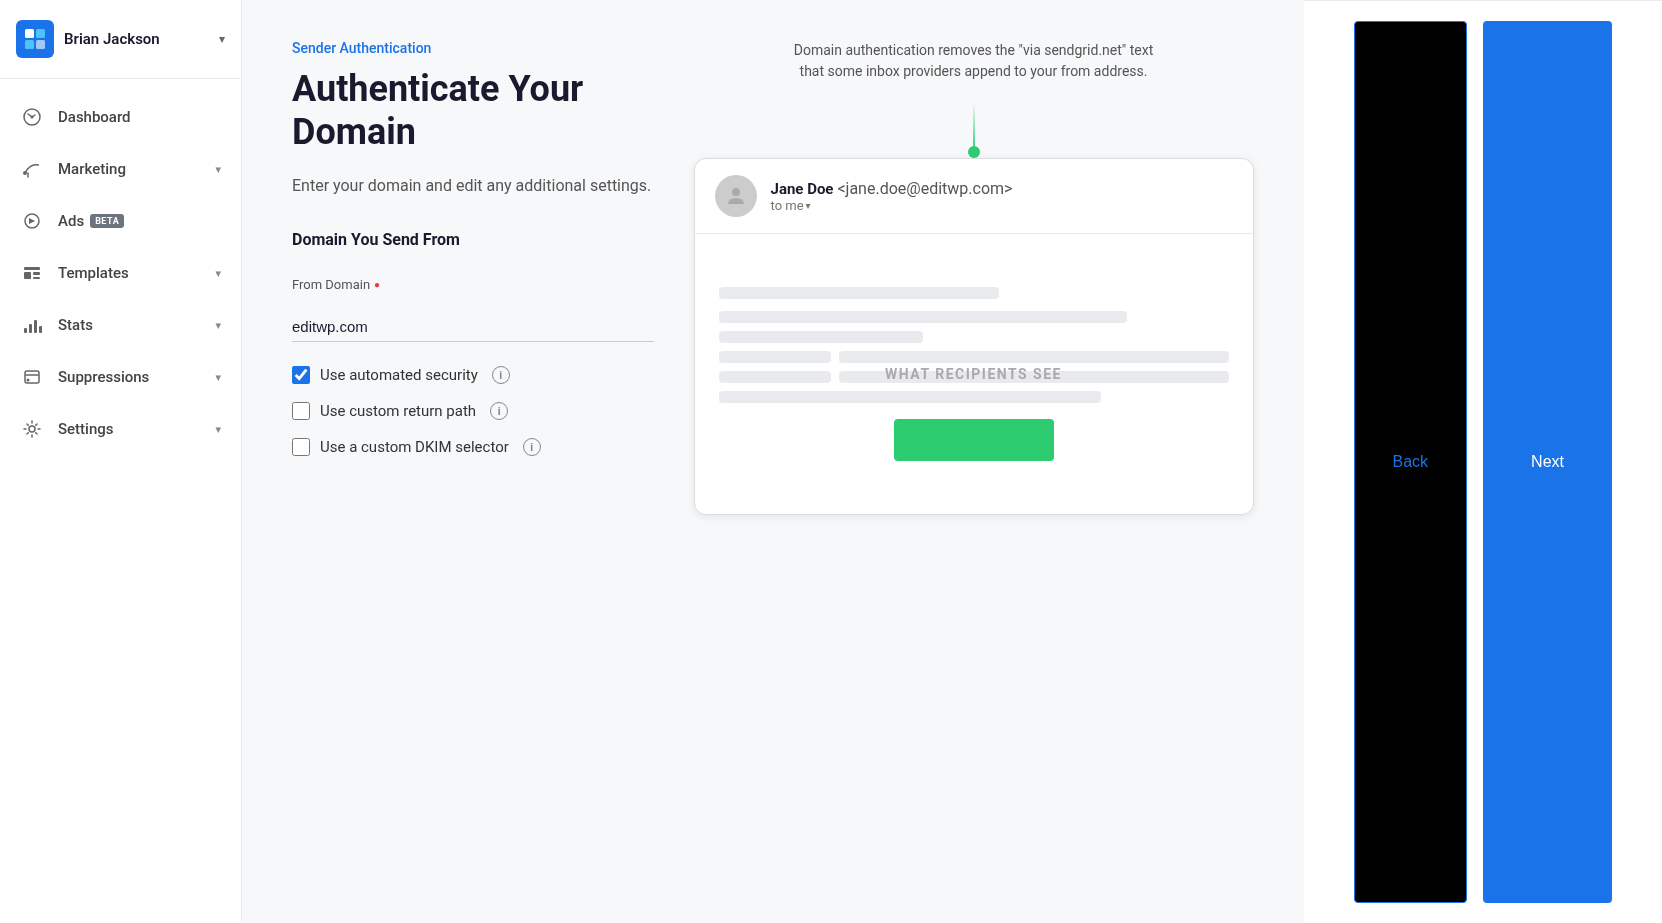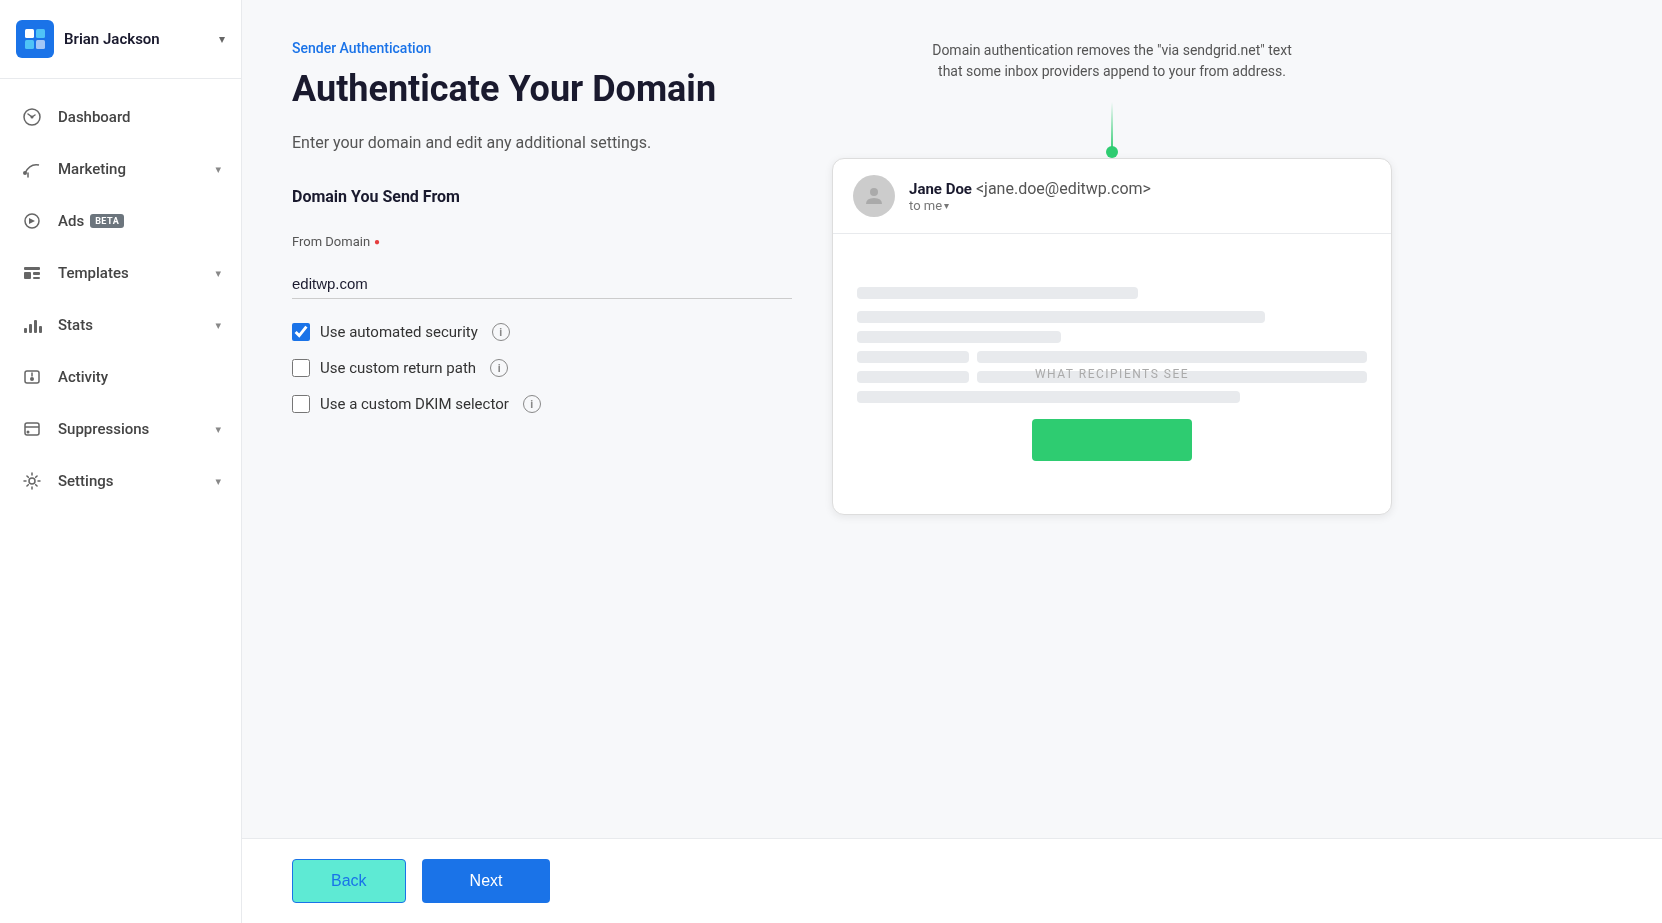--- a/index.html
+++ b/index.html
@@ -82,21 +82,21 @@
       padding: 2px 5px;
       border-radius: 3px;
       margin-left: 6px;
       letter-spacing: 0.5px;
     }
 
     
     .main {
       flex: 1;
       display: flex;
-      flex-direction: column;
+      flex-direction: row;
       height: 100%;
       overflow: hidden;
     }
     .content-area {
       flex: 1;
       display: flex;
       padding: 40px 50px 40px 50px;
       gap: 40px;
       overflow-y: auto;
     }
@@ -270,22 +270,22 @@
       margin-bottom: 10px;
     }
     .skeleton-group {
       width: 100%;
     }
     .what-recipients-label {
       position: absolute;
       top: 50%;
       left: 50%;
       transform: translate(-50%, -50%);
-      font-size: 12px;
-      font-weight: 400;
+      font-size: 14px;
+      font-weight: 700;
       color: #aaa;
       letter-spacing: 1.5px;
       text-transform: uppercase;
       white-space: nowrap;
     }
     .email-cta {
       background: #2ecc71;
       width: 160px;
       height: 42px;
       border-radius: 4px;
@@ -296,21 +296,21 @@
     .footer-bar {
       padding: 20px 50px;
       background: #fff;
       border-top: 1px solid #e8eaed;
       display: flex;
       gap: 16px;
     }
     .btn-back {
       padding: 12px 38px;
       border: 1.5px solid #1a73e8;
-      background: #5eead4;
+      background: #000000;
       color: #1a73e8;
       font-size: 16px;
       font-weight: 500;
       border-radius: 4px;
       cursor: pointer;
     }
     .btn-next {
       padding: 12px 48px;
       border: none;
       background: #1a73e8;
@@ -394,30 +394,20 @@
           <rect x="2" y="13" width="3" height="5" rx="1" fill="#666"></rect>
           <rect x="7" y="9" width="3" height="9" rx="1" fill="#666"></rect>
           <rect x="12" y="5" width="3" height="13" rx="1" fill="#666"></rect>
           <rect x="17" y="11" width="3" height="7" rx="1" fill="#666"></rect>
         </svg>
       </span>
       <span>Stats</span>
       <span class="nav-chevron">▾</span>
     </div>
 
-    <div class="nav-item">
-      <span class="nav-icon">
-        <svg width="20" height="20" viewBox="0 0 20 20" fill="none">
-          <rect x="3" y="4" width="14" height="12" rx="2" stroke="#666" stroke-width="1.5"></rect>
-          <circle cx="10" cy="12" r="2" fill="#666"></circle>
-          <path d="M10 6 L10 9" stroke="#666" stroke-width="1.5" stroke-linecap="round"></path>
-        </svg>
-      </span>
-      <span>Activity</span>
-    </div>
 
     <div class="nav-item">
       <span class="nav-icon">
         <svg width="20" height="20" viewBox="0 0 20 20" fill="none">
           <rect x="3" y="4" width="14" height="12" rx="2" stroke="#666" stroke-width="1.5"></rect>
           <path d="M3 8 L17 8" stroke="#666" stroke-width="1.5"></path>
           <circle cx="6" cy="13" r="1.5" fill="#666"></circle>
         </svg>
       </span>
       <span>Suppressions</span>

